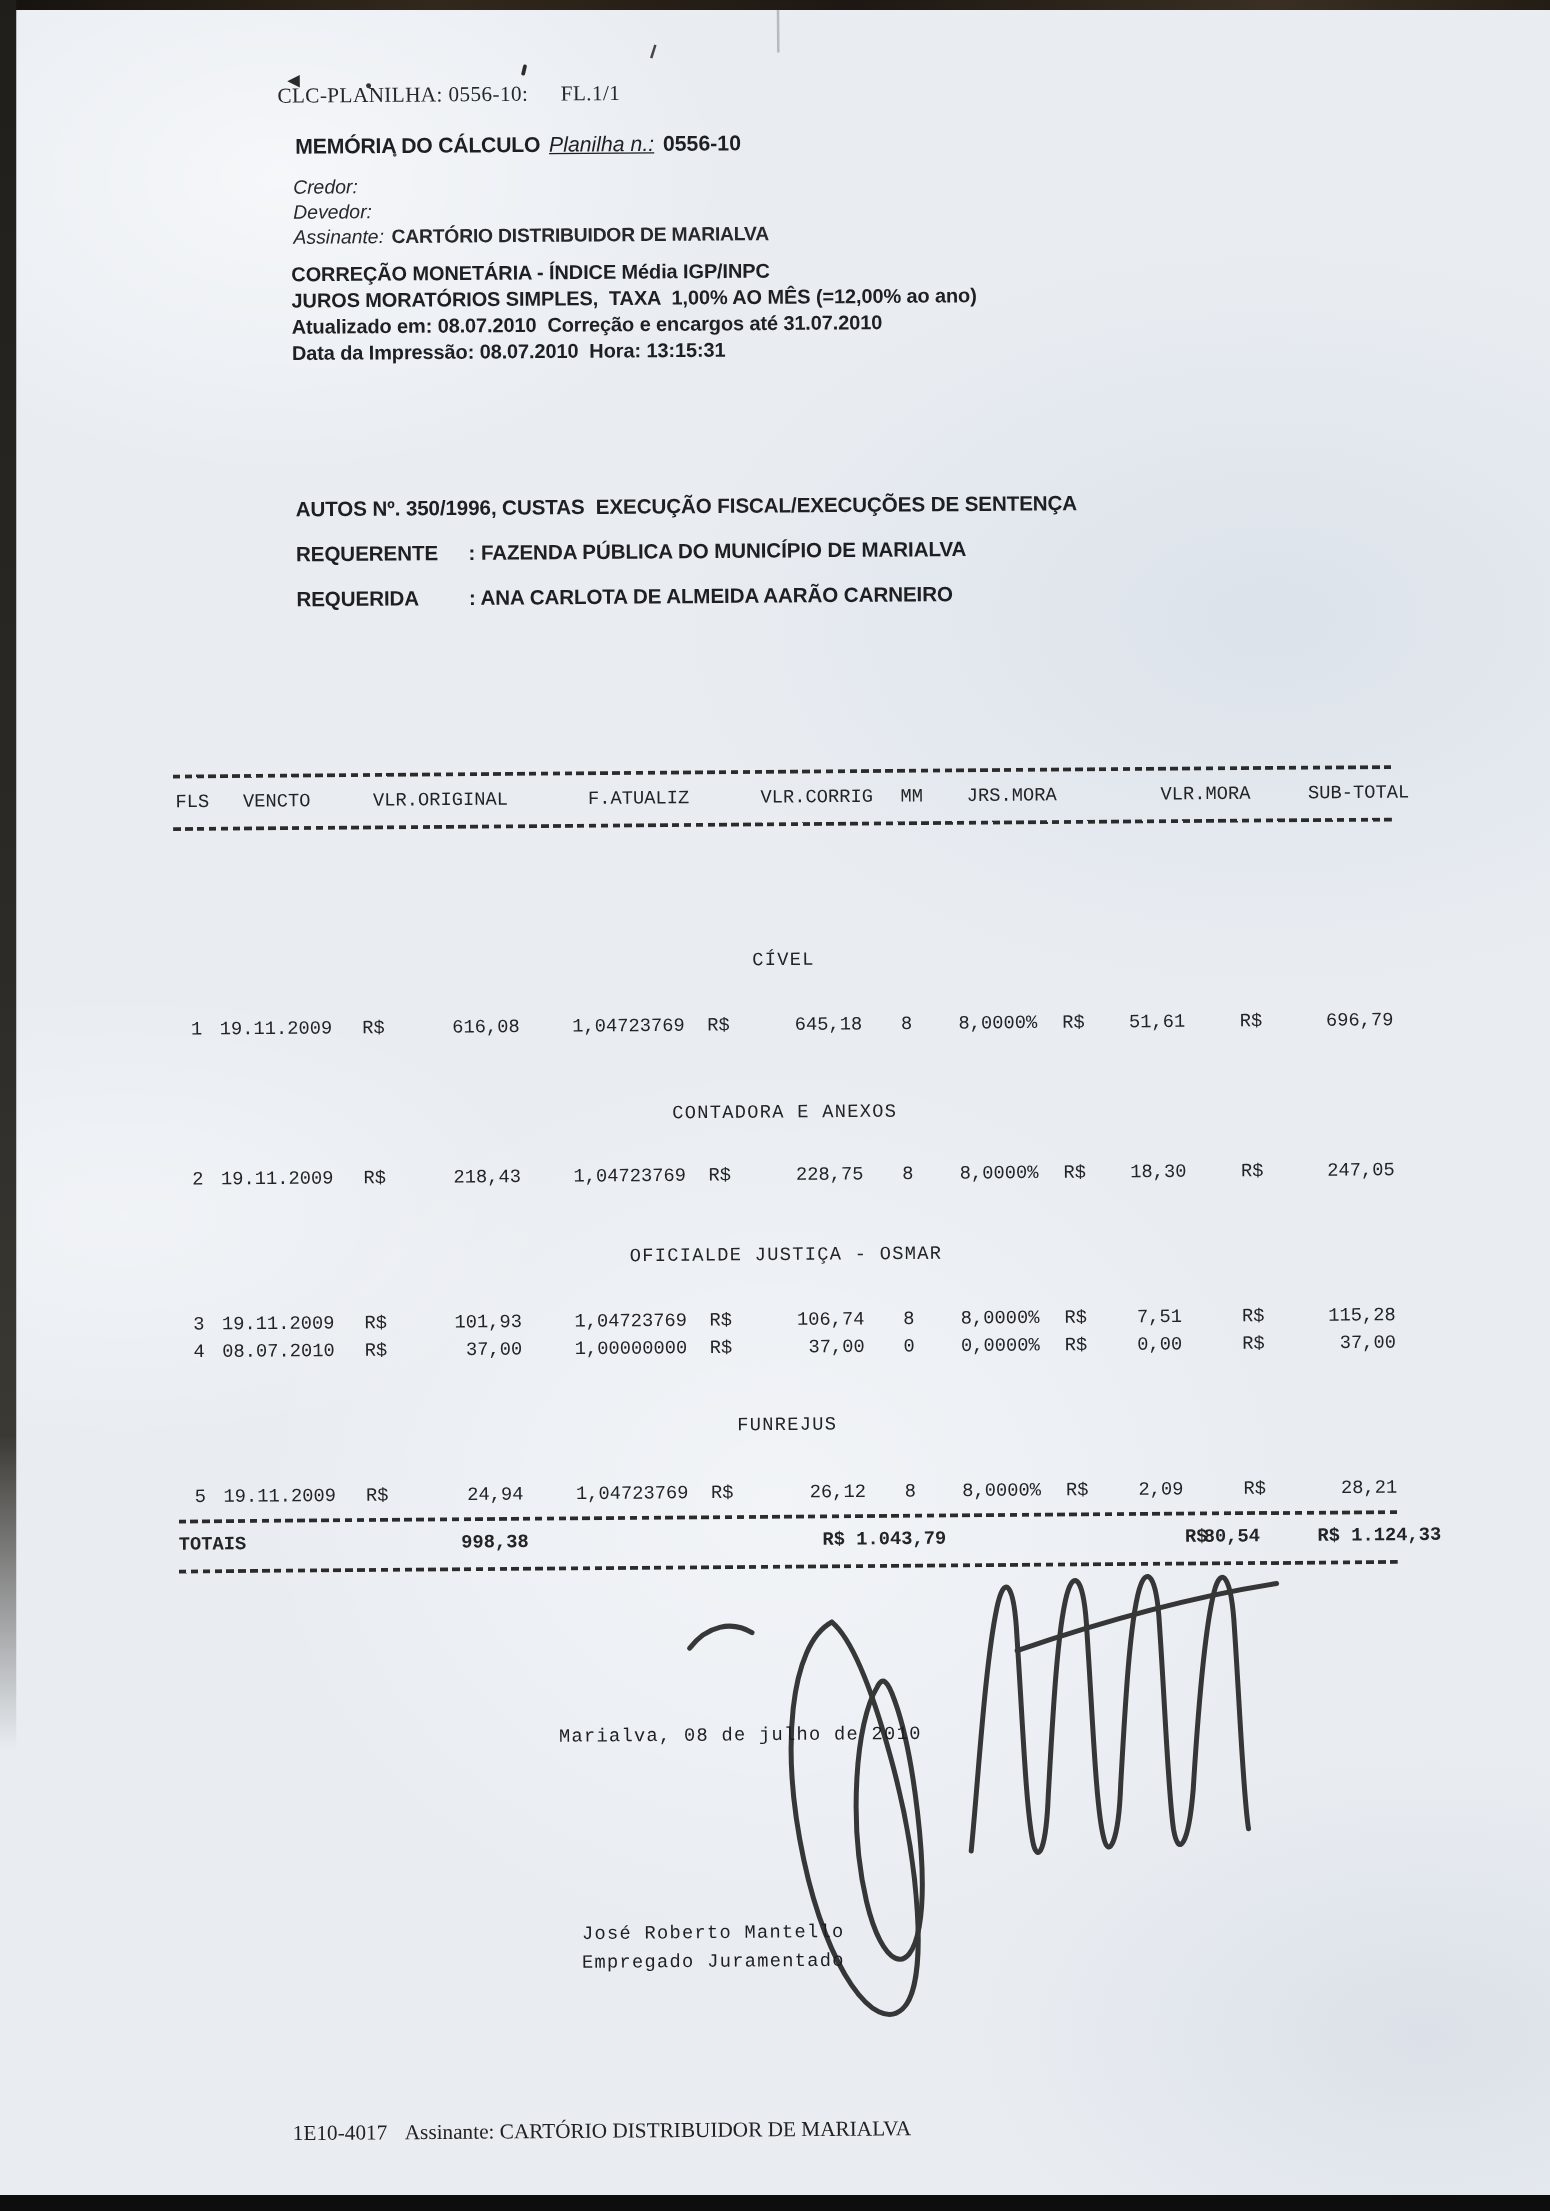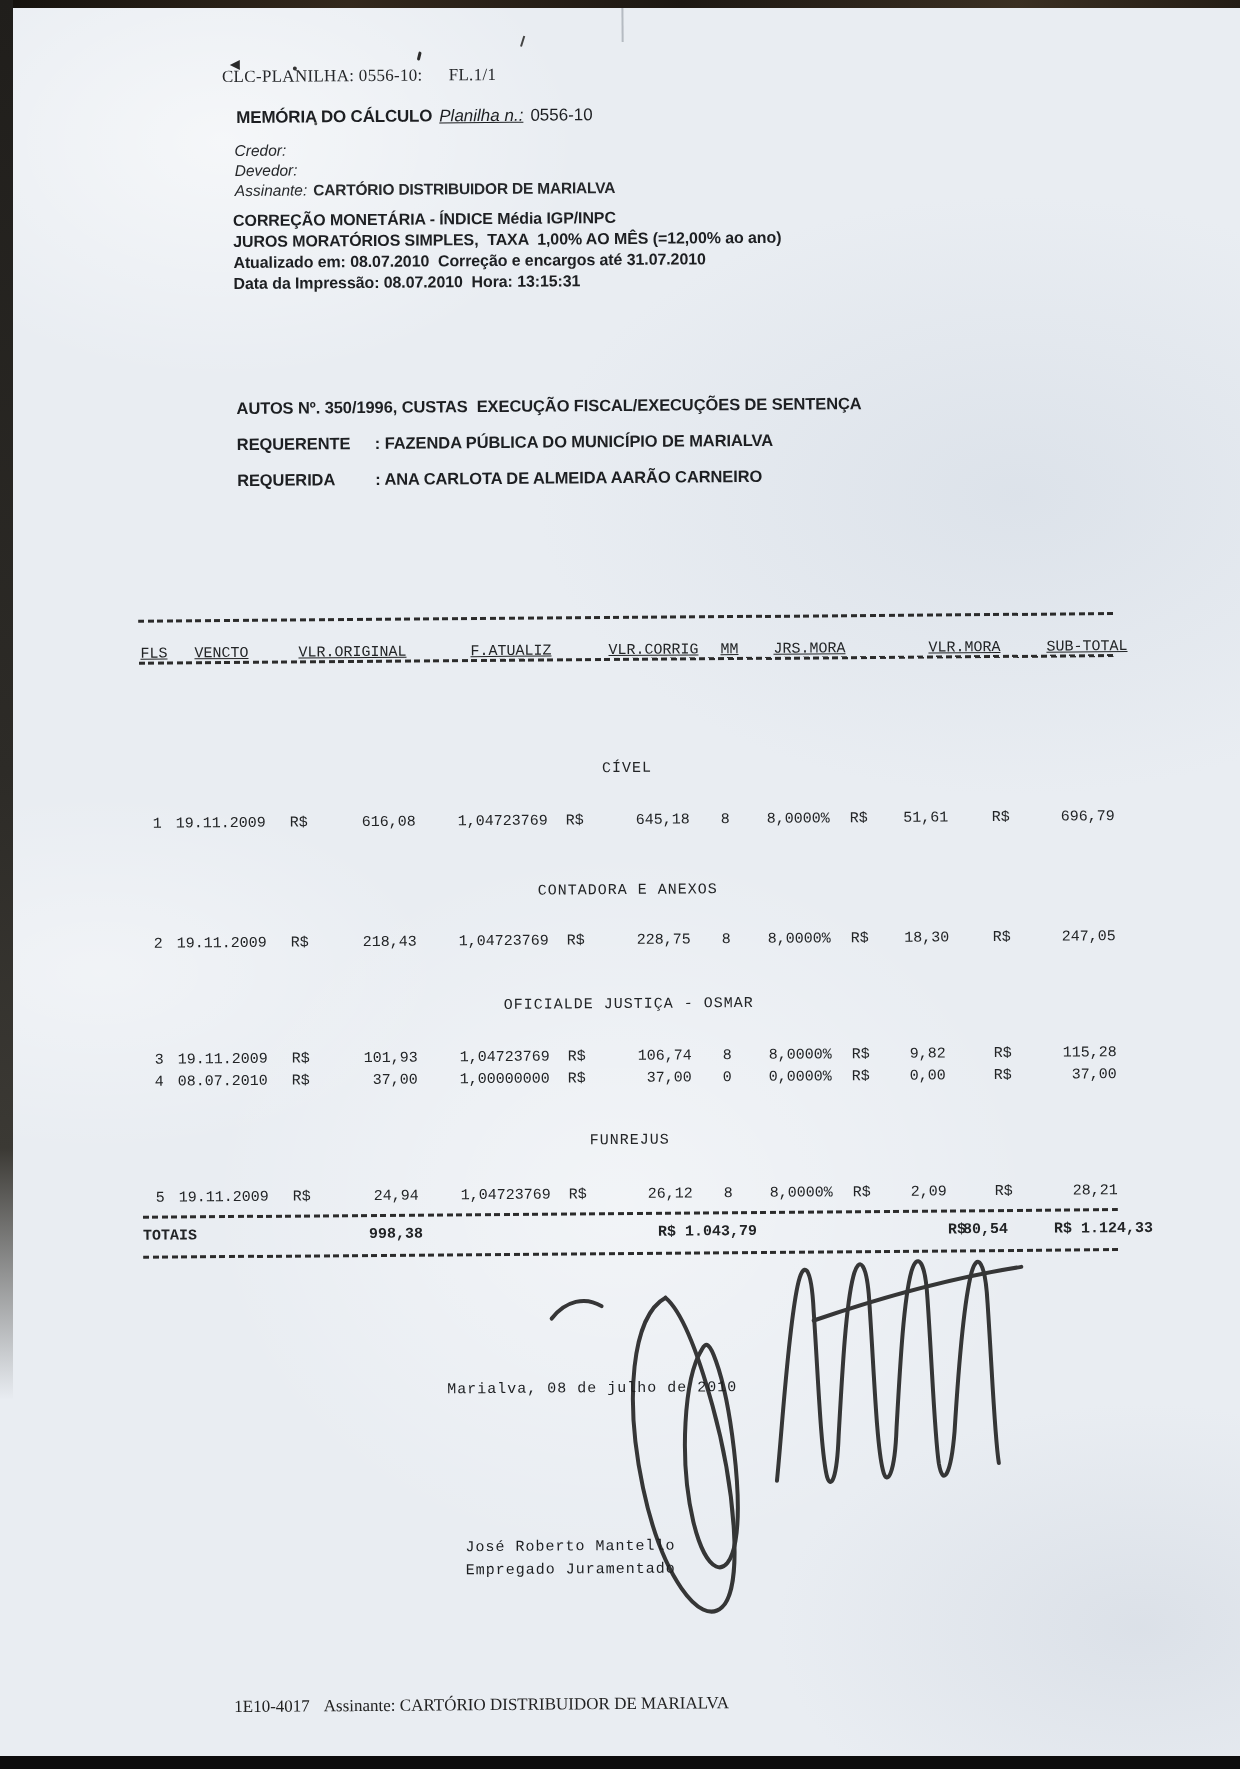--- a/index.html
+++ b/index.html
@@ -16,31 +16,31 @@
     color:#1d1f22;
   }
   .tilt{position:absolute;inset:0;transform:rotate(-0.45deg);transform-origin:50% 48%;}
   .pre{white-space:pre;}
   
   .ref-line{position:absolute;left:228px;top:64px;font:17px "Liberation Serif",serif;color:#26282b;letter-spacing:.3px;}
   .ref-line .fl{margin-left:26px;}
   .title-line{position:absolute;left:242px;top:105px;font-size:17px;}
   .title-line .b{font-weight:bold;letter-spacing:-.2px;}
   .title-line .i{font-style:italic;margin-left:7px;text-decoration:underline;}
-  .title-line .n{font-weight:normal;margin-left:7px;}
+  .title-line .n{font-weight:bold;margin-left:7px;}
   .who{position:absolute;left:240px;font-size:15.5px;font-style:italic;color:#26282b;}
   .who .val{font-style:normal;font-weight:bold;margin-left:6px;letter-spacing:-.2px;}
   .params{position:absolute;left:238px;top:207px;font-size:16px;font-weight:bold;line-height:21px;letter-spacing:-.1px;}
   .case-line{position:absolute;left:240px;font-size:16.5px;font-weight:bold;letter-spacing:-.1px;}
   .case-line .lbl{display:inline-block;width:138px;}
   
   .calc{position:absolute;left:140px;top:616px;width:975px;height:660px;font-family:"Liberation Mono",monospace;font-size:15px;color:#222426;}
   .dash{position:absolute;left:0;width:975px;height:2.6px;background:repeating-linear-gradient(90deg,#2b2b2b 0,#2b2b2b 6px,transparent 6px,transparent 9.5px);}
   .t-head{position:absolute;left:0;top:14px;width:975px;height:20px;}
-  .t-head .h{position:absolute;top:12px;white-space:pre;text-decoration:underline;}
+  .t-head .h{position:absolute;top:0;white-space:pre;}
   .h0{left:2px}.h1{left:56px}.h2{left:160px}.h3{left:332px}.h4{left:470px}
   .h5{left:582px}.h6{left:635px}.h7{left:790px}.h8{left:908px}
   .t-sec{position:absolute;left:0;width:975px;text-align:center;letter-spacing:1px;white-space:pre;}
   .t-row{position:absolute;left:0;width:975px;display:flex;height:22px;}
   .c{display:inline-block;white-space:pre;box-sizing:border-box;}
   .c-fls{width:22px;text-align:right;}
   .c-ven{width:112px;padding-left:14px;}
   .c-cur1{width:40px;padding-left:16px;}
   .c-orig{width:102px;text-align:right;}
   .c-fat{width:132px;text-align:right;}
@@ -172,21 +172,21 @@
         <span class="c c-fls">3</span>
         <span class="c c-ven">19.11.2009</span>
         <span class="c c-cur1">R$</span>
         <span class="c c-orig">101,93</span>
         <span class="c c-fat">1,04723769</span>
         <span class="c c-cur2">R$</span>
         <span class="c c-cor">106,74</span>
         <span class="c c-mm">8</span>
         <span class="c c-jrs">8,0000%</span>
         <span class="c c-cur3">R$</span>
-        <span class="c c-mora">9,82</span>
+        <span class="c c-mora">7,51</span>
         <span class="c c-cur4">R$</span>
         <span class="c c-sub">115,28</span>
       </div>
       <div class="t-row" style="top:454px">
         <span class="c c-fls">4</span>
         <span class="c c-ven">08.07.2010</span>
         <span class="c c-cur1">R$</span>
         <span class="c c-orig">37,00</span>
         <span class="c c-fat">1,00000000</span>
         <span class="c c-cur2">R$</span>

